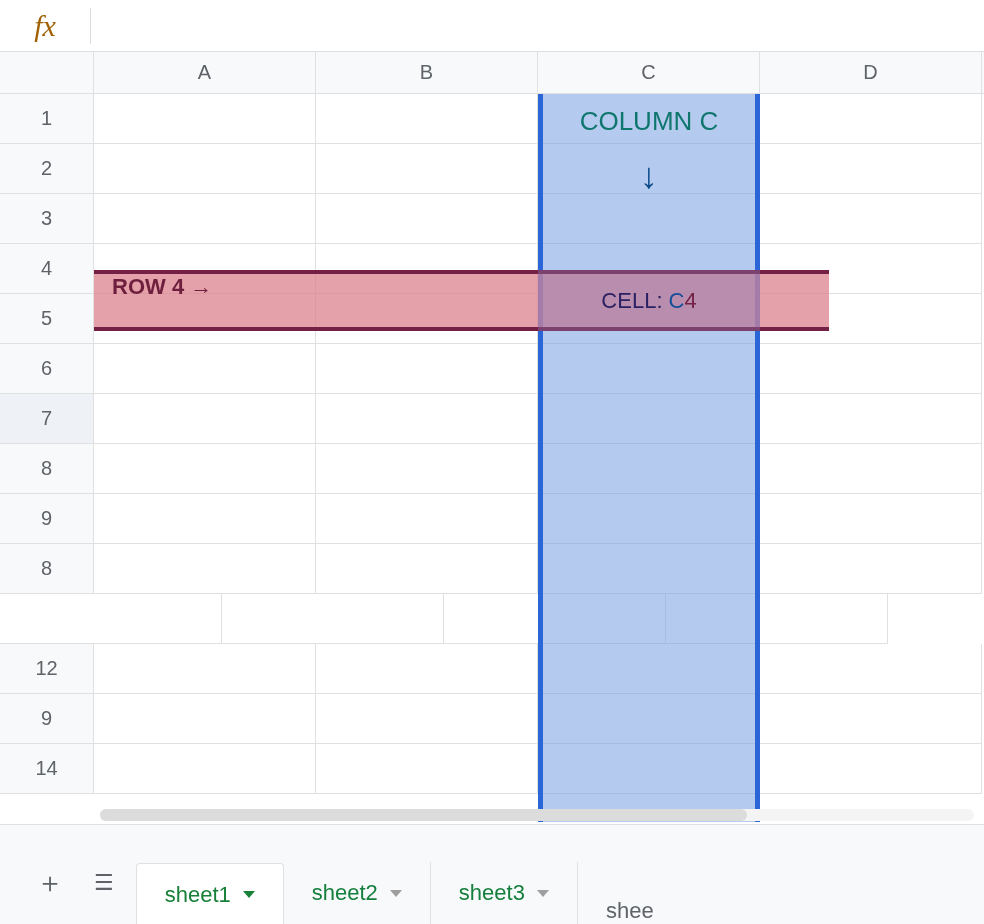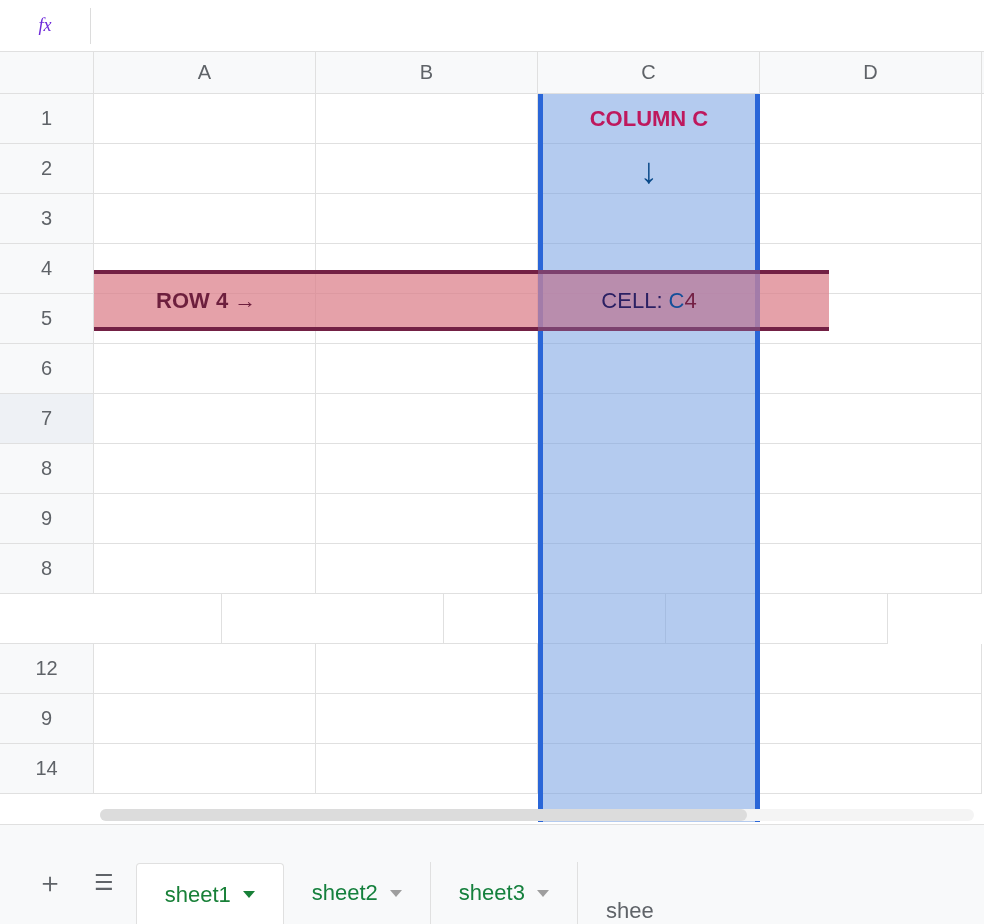--- a/index.html
+++ b/index.html
@@ -15,22 +15,22 @@
     
     .formula-bar {
       display: flex;
       align-items: center;
       height: 52px;
       border-bottom: 1px solid #e0e0e0;
     }
     .fx-label {
       font-family: Georgia, 'Times New Roman', serif;
       font-style: italic;
-      font-size: 18px;
-      color: #6d28d9;
+      font-size: 30px;
+      color: #a16207;
       width: 90px;
       text-align: center;
     }
     .formula-divider {
       width: 1px;
       height: 36px;
       background: #dcdcdc;
     }
     .formula-input {
       flex: 1;
@@ -107,23 +107,23 @@
       width: 222px;
       height: 728px;
       background: rgba(118,160,226,0.55);
       border-left: 5px solid #2a66d8;
       border-right: 5px solid #2a66d8;
       pointer-events: none;
       box-sizing: border-box;
     }
     .col-label {
       text-align: center;
-      font-weight: 700;
-      font-size: 22px;
-      color: #be185d;
+      font-weight: 400;
+      font-size: 26px;
+      color: #0f766e;
       margin-top: 12px;
     }
     .col-arrow {
       text-align: center;
       font-size: 36px;
       color: #0a4a89;
       margin-top: 18px;
       font-weight: 300;
     }
 
@@ -132,23 +132,22 @@
       position: absolute;
       top: 218px;
       left: 94px;
       width: 735px;
       height: 61px;
       background: rgba(220,130,140,0.75);
       border-top: 4px solid #732044;
       border-bottom: 4px solid #732044;
       pointer-events: none;
       display: flex;
-      align-items: center;
+      align-items: flex-start;
       box-sizing: border-box;
-      padding-left: 44px;
     }
     .row-label {
       font-weight: 700;
       font-size: 22px;
       color: #6d1f3d;
       margin-left: 18px;
     }
 
     
     .cell-c4 {

